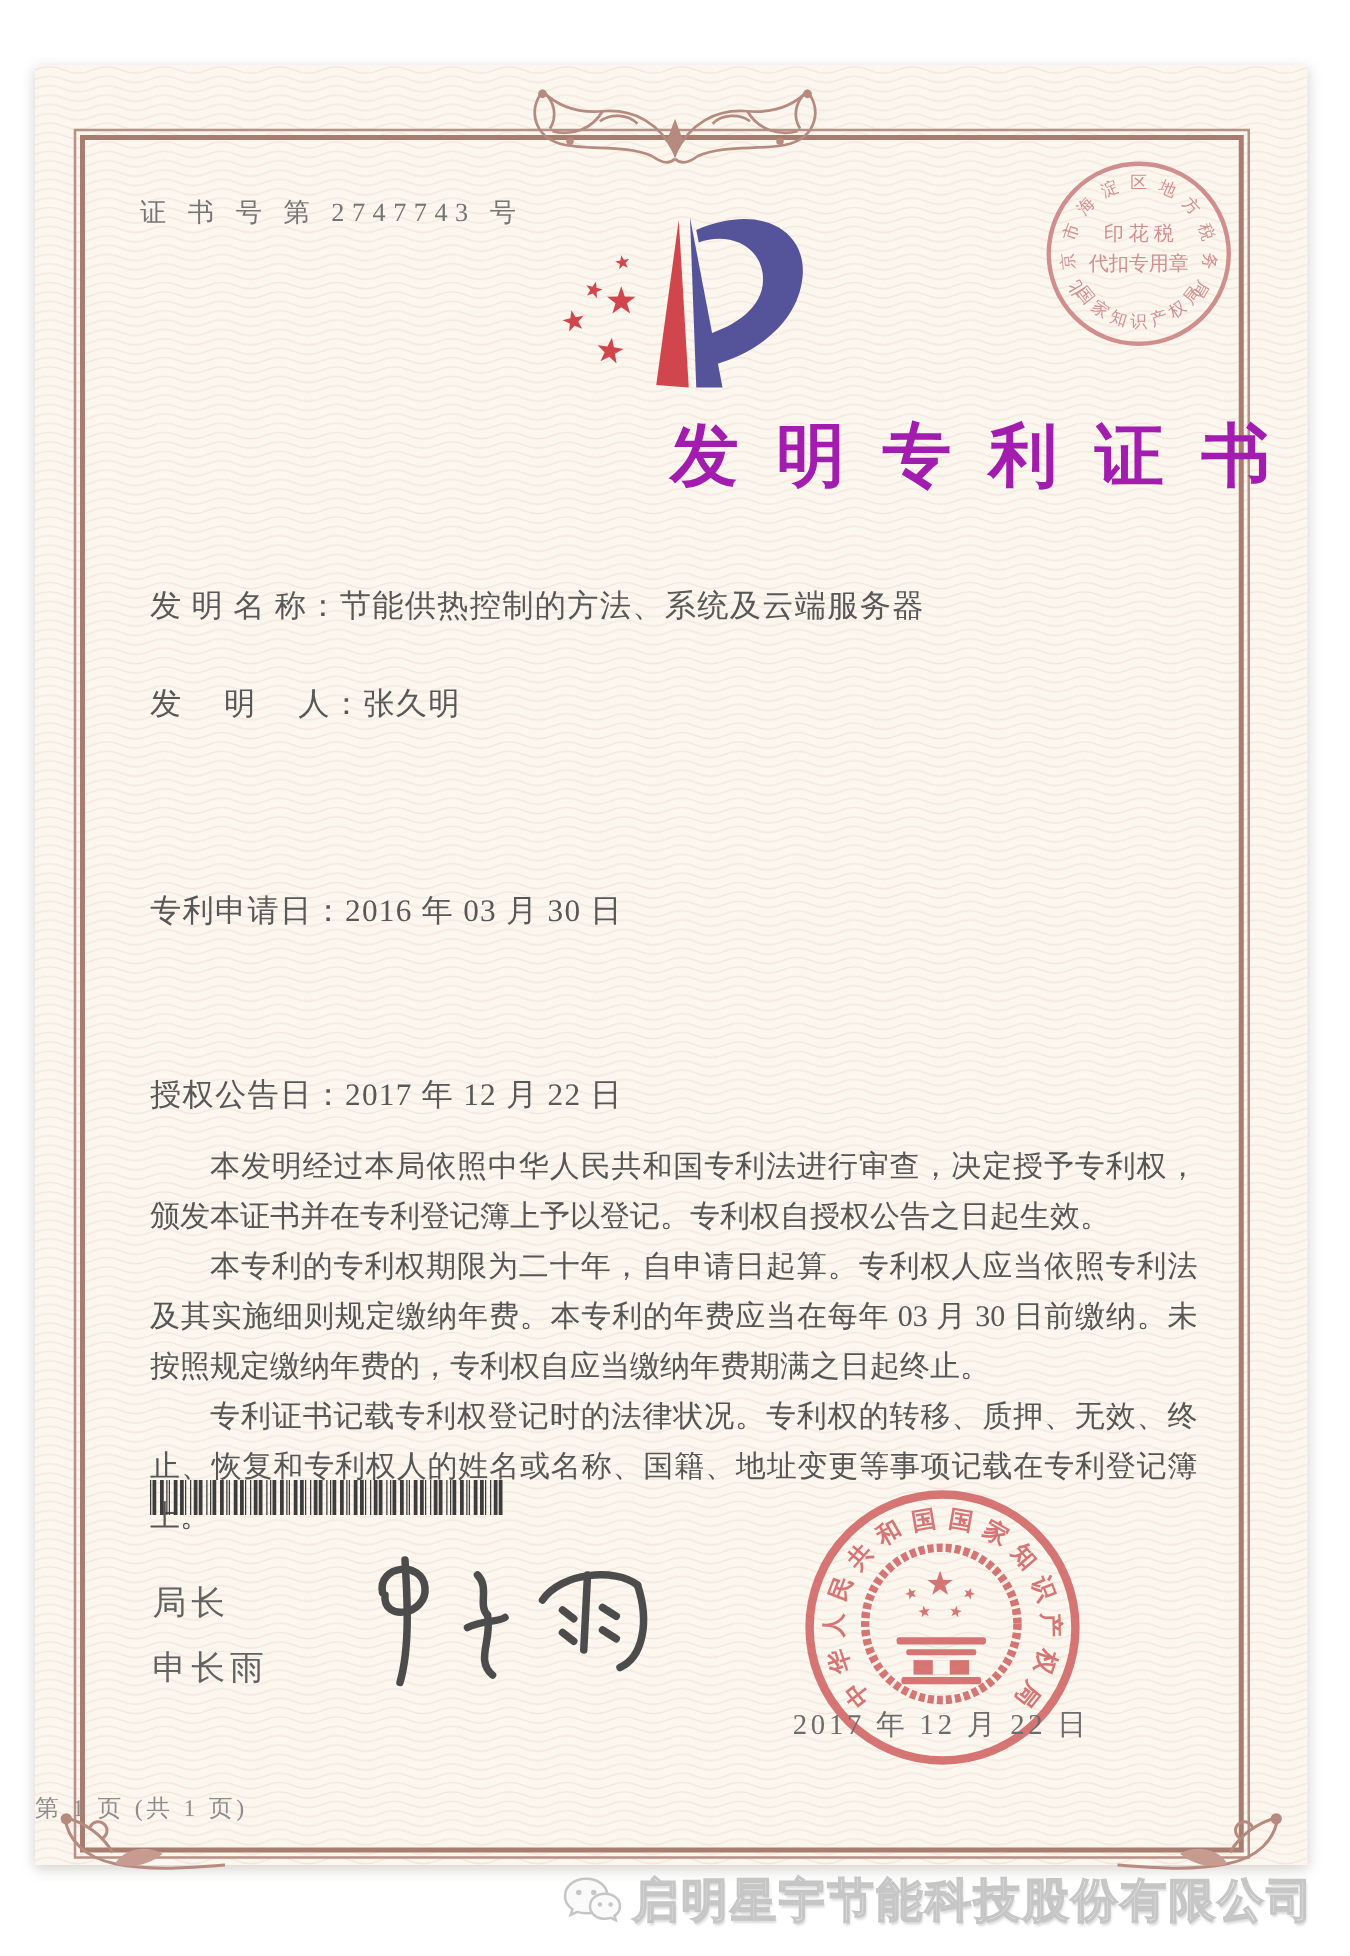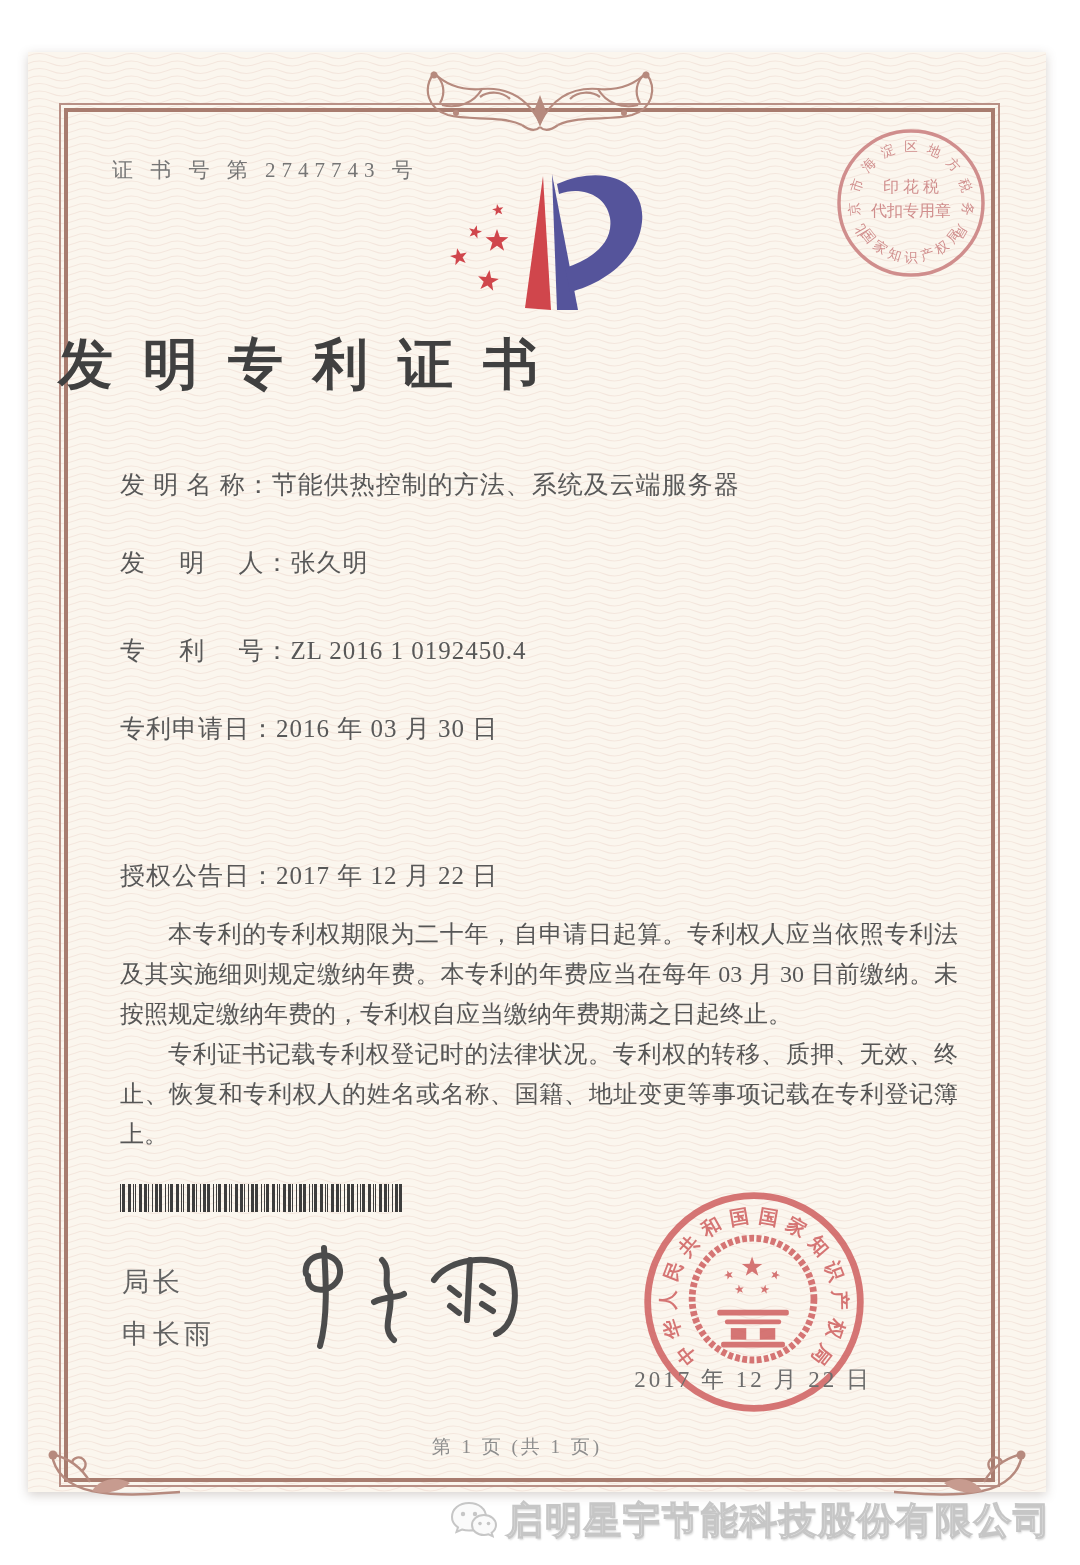--- a/index.html
+++ b/index.html
@@ -8,36 +8,36 @@
   .paper{position:absolute;left:28px;top:52px;width:1018px;height:1440px;
          background:#fbf6ee;box-shadow:0 3px 10px rgba(90,70,60,.25);}
   .waves{position:absolute;left:0;top:0;width:100%;height:100%;}
   .frame-outer{position:absolute;left:31px;top:51px;right:46px;bottom:5px;
                border:2px solid #b99086;}
   .frame-inner{position:absolute;left:3px;top:3px;right:3px;bottom:3px;
                border:4px solid #a87c6f;}
   .cert-no{position:absolute;left:84px;top:104px;font-size:21px;color:#757575;letter-spacing:6px;}
   .logo{position:absolute;left:402px;top:108px;width:240px;height:182px;}
   .stamp-tax{position:absolute;left:804px;top:72px;width:158px;height:158px;opacity:.85;}
-  .title{position:absolute;left:0;right:0;top:276px;text-align:left;font-size:55px;
-         font-weight:600;color:#404040;letter-spacing:30px;margin-left:30px;}
+  .title{position:absolute;left:0;right:0;top:276px;text-align:right;font-size:55px;
+         font-weight:600;color:#a21caf;letter-spacing:30px;margin-left:30px;}
   .field{position:absolute;left:92px;font-size:25px;color:#585858;letter-spacing:1px;white-space:nowrap;}
   .f0{top:416px}.f1{top:494px}.f2{top:582px}.f3{top:660px}.f4{top:730px}.f5{top:807px}
   .body-text{position:absolute;left:92px;top:862px;width:838px;font-size:24px;line-height:40px;
              color:#565656;text-align:justify;}
   .body-text p{margin:0;text-indent:2em;}
   .barcode{position:absolute;left:92px;top:1132px;width:284px;height:28px;}
   .officer{position:absolute;left:94px;top:1212px;font-size:27px;color:#636363;
            font-family:Liberation Serif, serif;letter-spacing:4px;}
   .officer div{margin-bottom:16px;}
   .signature{position:absolute;left:256px;top:1188px;width:262px;height:112px;}
   .seal-main{position:absolute;left:610px;top:1134px;width:232px;height:232px;opacity:.85;}
   .seal-date{position:absolute;left:600px;top:1312px;width:250px;text-align:center;
              font-size:23px;color:#6c6c6c;letter-spacing:3px;}
-  .footer-page{position:absolute;left:0;right:40px;top:1382px;text-align:center;
+  .footer-page{position:absolute;left:0;right:40px;top:1382px;
                font-size:19px;color:#8d8d8d;letter-spacing:3px;}
   .orn-top{position:absolute;left:342px;top:16px;width:340px;height:72px;}
   .orn-bl{position:absolute;left:18px;top:1398px;width:138px;height:52px;}
   .orn-br{position:absolute;right:18px;top:1398px;width:138px;height:52px;transform:scaleX(-1);}
   .watermark{position:absolute;right:28px;top:1496px;display:flex;align-items:center;gap:8px;}
   .company{font-family:"Liberation Sans","DejaVu Sans",sans-serif;font-size:37px;font-weight:700;
            color:#f7f7f7;-webkit-text-stroke:1.2px #c6c6c6;letter-spacing:2px;
            text-shadow:1px 2px 2px rgba(0,0,0,.15);}
 </style>
 </head>
@@ -132,25 +132,25 @@
           <text x="121.55258069476298" y="112.24571966758555" transform="rotate(-52 121.55258069476298 112.24571966758555)" text-anchor="middle" dominant-baseline="central" font-size="13.5" fill="#c97d7d">局</text>
         </g>
       <text x="79" y="68" text-anchor="middle" font-size="16" fill="#c97d7d" id="taxC1">印 花 税</text>
       <text x="79" y="92" text-anchor="middle" font-size="16" fill="#c97d7d" id="taxC2">代扣专用章</text>
     </svg>
 
     <div class="title">发明专利证书</div>
 
     <div class="field f1"><span>发　 明　 人：</span><span>张久明</span></div>
     <div class="field f0"><span>发 明 名 称：</span><span>节能供热控制的方法、系统及云端服务器</span></div>
-    <div class="field f2"><span>专　 利　 号：</span><span>ZL 2016 1 0192450.4</span></div>
     <div class="field f3"><span>专利申请日：</span><span>2016 年 03 月 30 日</span></div>
     <div class="field f5"><span>授权公告日：</span><span>2017 年 12 月 22 日</span></div>
 
     <div class="body-text">
+      <p>本发明经过本局依照中华人民共和国专利法进行审查，决定授予专利权，颁发本证书并在专利登记簿上予以登记。专利权自授权公告之日起生效。</p>
       <p>本专利的专利权期限为二十年，自申请日起算。专利权人应当依照专利法及其实施细则规定缴纳年费。本专利的年费应当在每年 03 月 30 日前缴纳。未按照规定缴纳年费的，专利权自应当缴纳年费期满之日起终止。</p>
       <p>专利证书记载专利权登记时的法律状况。专利权的转移、质押、无效、终止、恢复和专利权人的姓名或名称、国籍、地址变更等事项记载在专利登记簿上。</p>
     </div>
 
     <svg class="barcode" viewBox="0 0 284 28" preserveAspectRatio="none" id="barcodeSvg">
         <rect x="0" y="0" width="1" height="28" fill="#3d3d3d"></rect>
         <rect x="2" y="0" width="3" height="28" fill="#3d3d3d"></rect>
         <rect x="8" y="0" width="3" height="28" fill="#3d3d3d"></rect>
         <rect x="13" y="0" width="1" height="28" fill="#3d3d3d"></rect>
         <rect x="15" y="0" width="1" height="28" fill="#3d3d3d"></rect>

